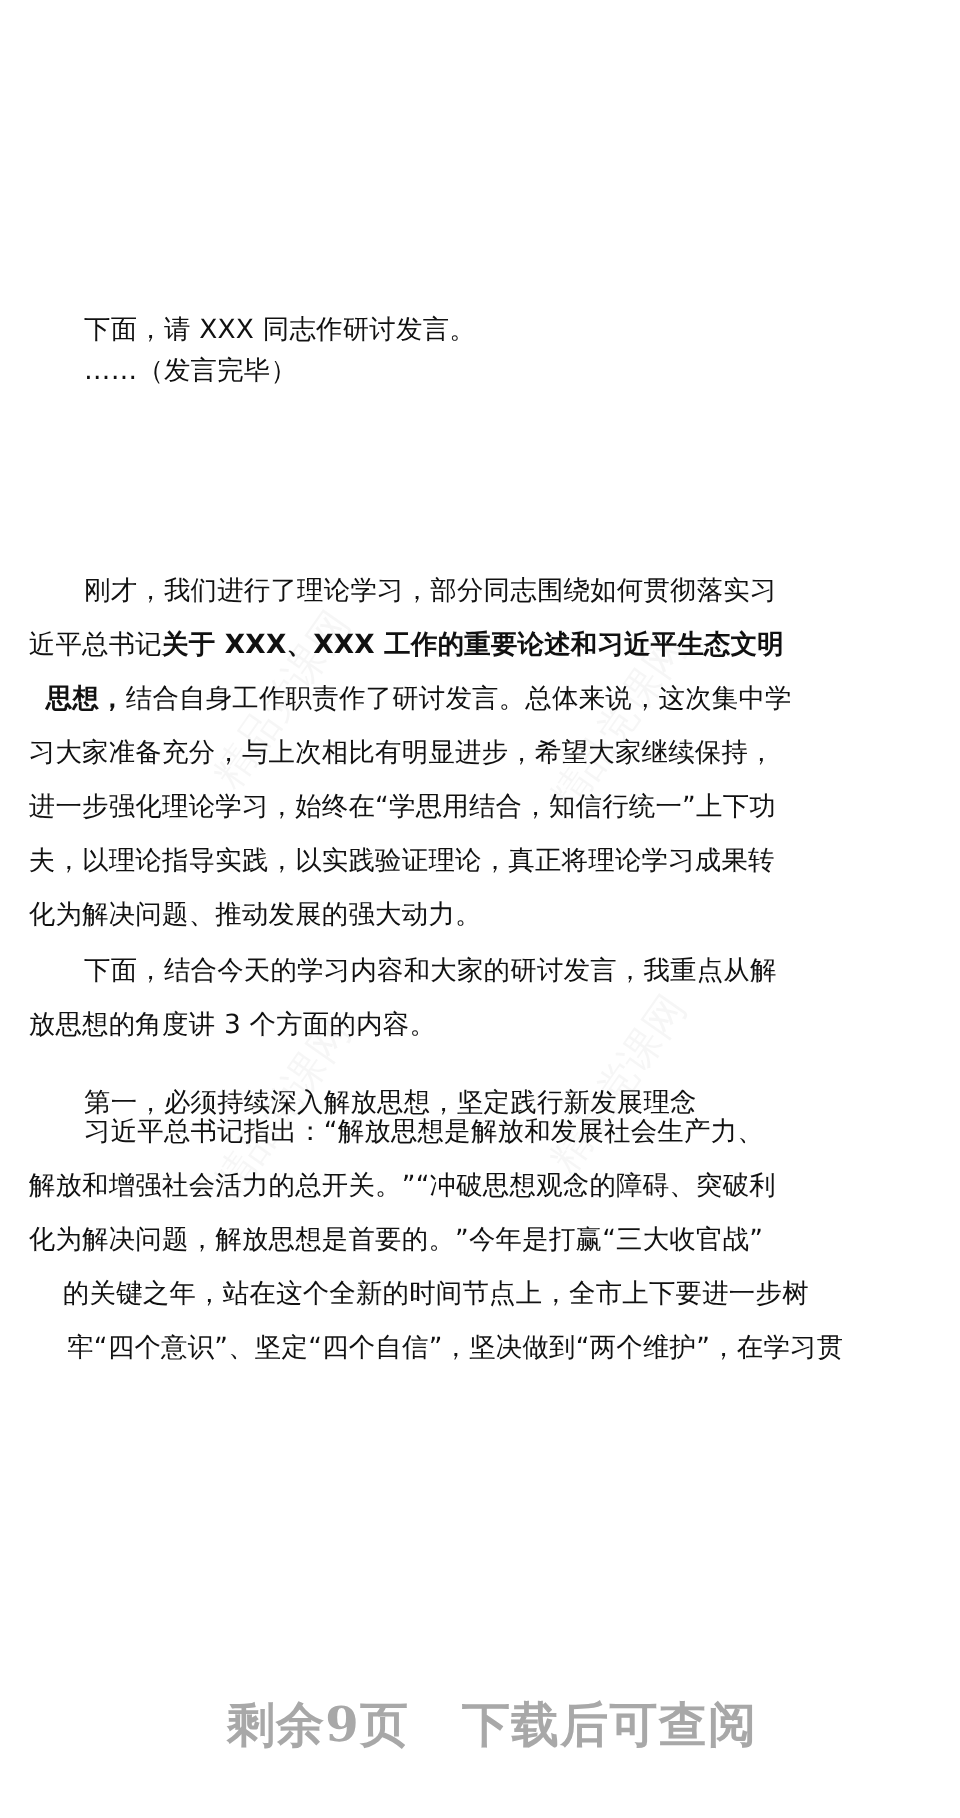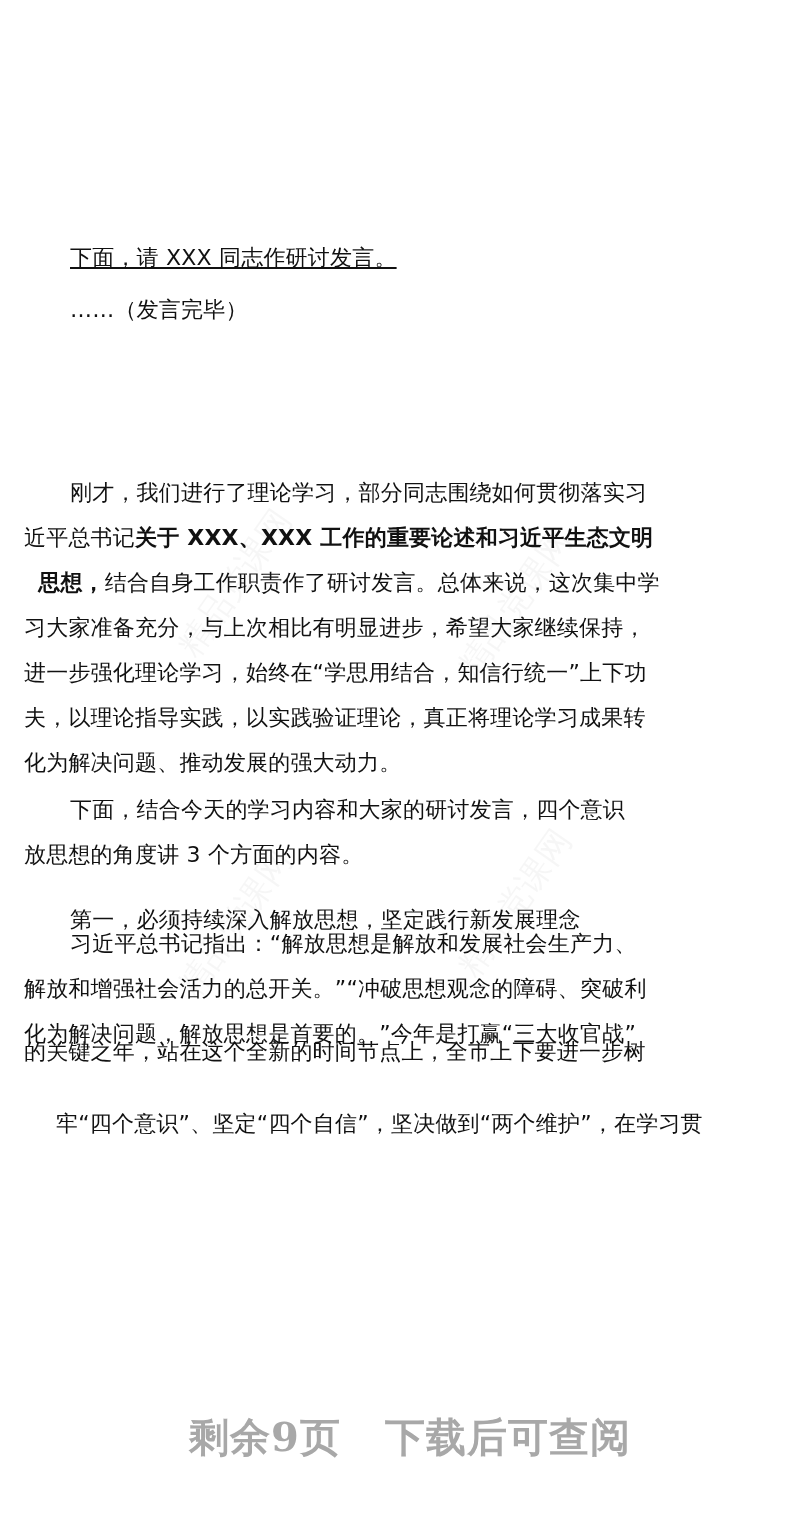--- a/index.html
+++ b/index.html
@@ -19,41 +19,41 @@
 </style>
 </head>
 <body>
 
 <div class="page">
   <div class="watermark" style="left:150px;top:560px;">精品党课网</div>
   <div class="watermark" style="left:430px;top:580px;">精品党课网</div>
   <div class="watermark" style="left:150px;top:900px;">精品党课网</div>
   <div class="watermark" style="left:430px;top:880px;">精品党课网</div>
 
-  <div class="line indent" style="top:243px;text-decoration:underline;">下面，请 XXX 同志作研讨发言。</div>
+  <div class="line indent" style="top:261px;">下面，请 XXX 同志作研讨发言。</div>
   <div class="line indent" style="top:295px;">……（发言完毕）</div>
 
   <div class="line indent" style="top:478px;">刚才，我们进行了理论学习，部分同志围绕如何贯彻落实习</div>
   <div class="line" style="top:523px;">
     <span>近平总书记</span><span class="b">关于 XXX、XXX 工作的重要论述和习近平生态文明</span>
   </div>
   <div class="line" style="top:568px;text-align:center;">
     <span class="b">思想，</span><span>结合自身工作职责作了研讨发言。总体来说，这次集中学</span>
   </div>
   <div class="line" style="top:613px;">习大家准备充分，与上次相比有明显进步，希望大家继续保持，</div>
   <div class="line" style="top:658px;">进一步强化理论学习，始终在“学思用结合，知信行统一”上下功</div>
   <div class="line" style="top:748px;">化为解决问题、推动发展的强大动力。</div>
   <div class="line" style="top:703px;">夫，以理论指导实践，以实践验证理论，真正将理论学习成果转</div>
 
-  <div class="line indent" style="top:795px;">下面，结合今天的学习内容和大家的研讨发言，四个意识</div>
+  <div class="line indent" style="top:795px;">下面，结合今天的学习内容和大家的研讨发言，我重点从解</div>
   <div class="line" style="top:840px;">放思想的角度讲 3 个方面的内容。</div>
   <div class="line indent" style="top:905px;">第一，必须持续深入解放思想，坚定践行新发展理念</div>
 
   <div class="line indent" style="top:929px;">习近平总书记指出：“解放思想是解放和发展社会生产力、</div>
   <div class="line" style="top:974px;">解放和增强社会活力的总开关。”“冲破思想观念的障碍、突破利</div>
   <div class="line" style="top:1019px;">化为解决问题，解放思想是首要的。”今年是打赢“三大收官战”</div>
-  <div class="line" style="top:1037px;">的关键之年，站在这个全新的时间节点上，全市上下要进一步树</div>
+  <div class="line" style="top:1064px;text-align:right;">的关键之年，站在这个全新的时间节点上，全市上下要进一步树</div>
   <div class="line" style="top:1109px;margin-left:32px;">牢“四个意识”、坚定“四个自信”，坚决做到“两个维护”，在学习贯</div>
 
   <div class="more">
     <span>剩余9页</span><span>下载后可查阅</span>
   </div>
 </div>
 
 </body></html>

